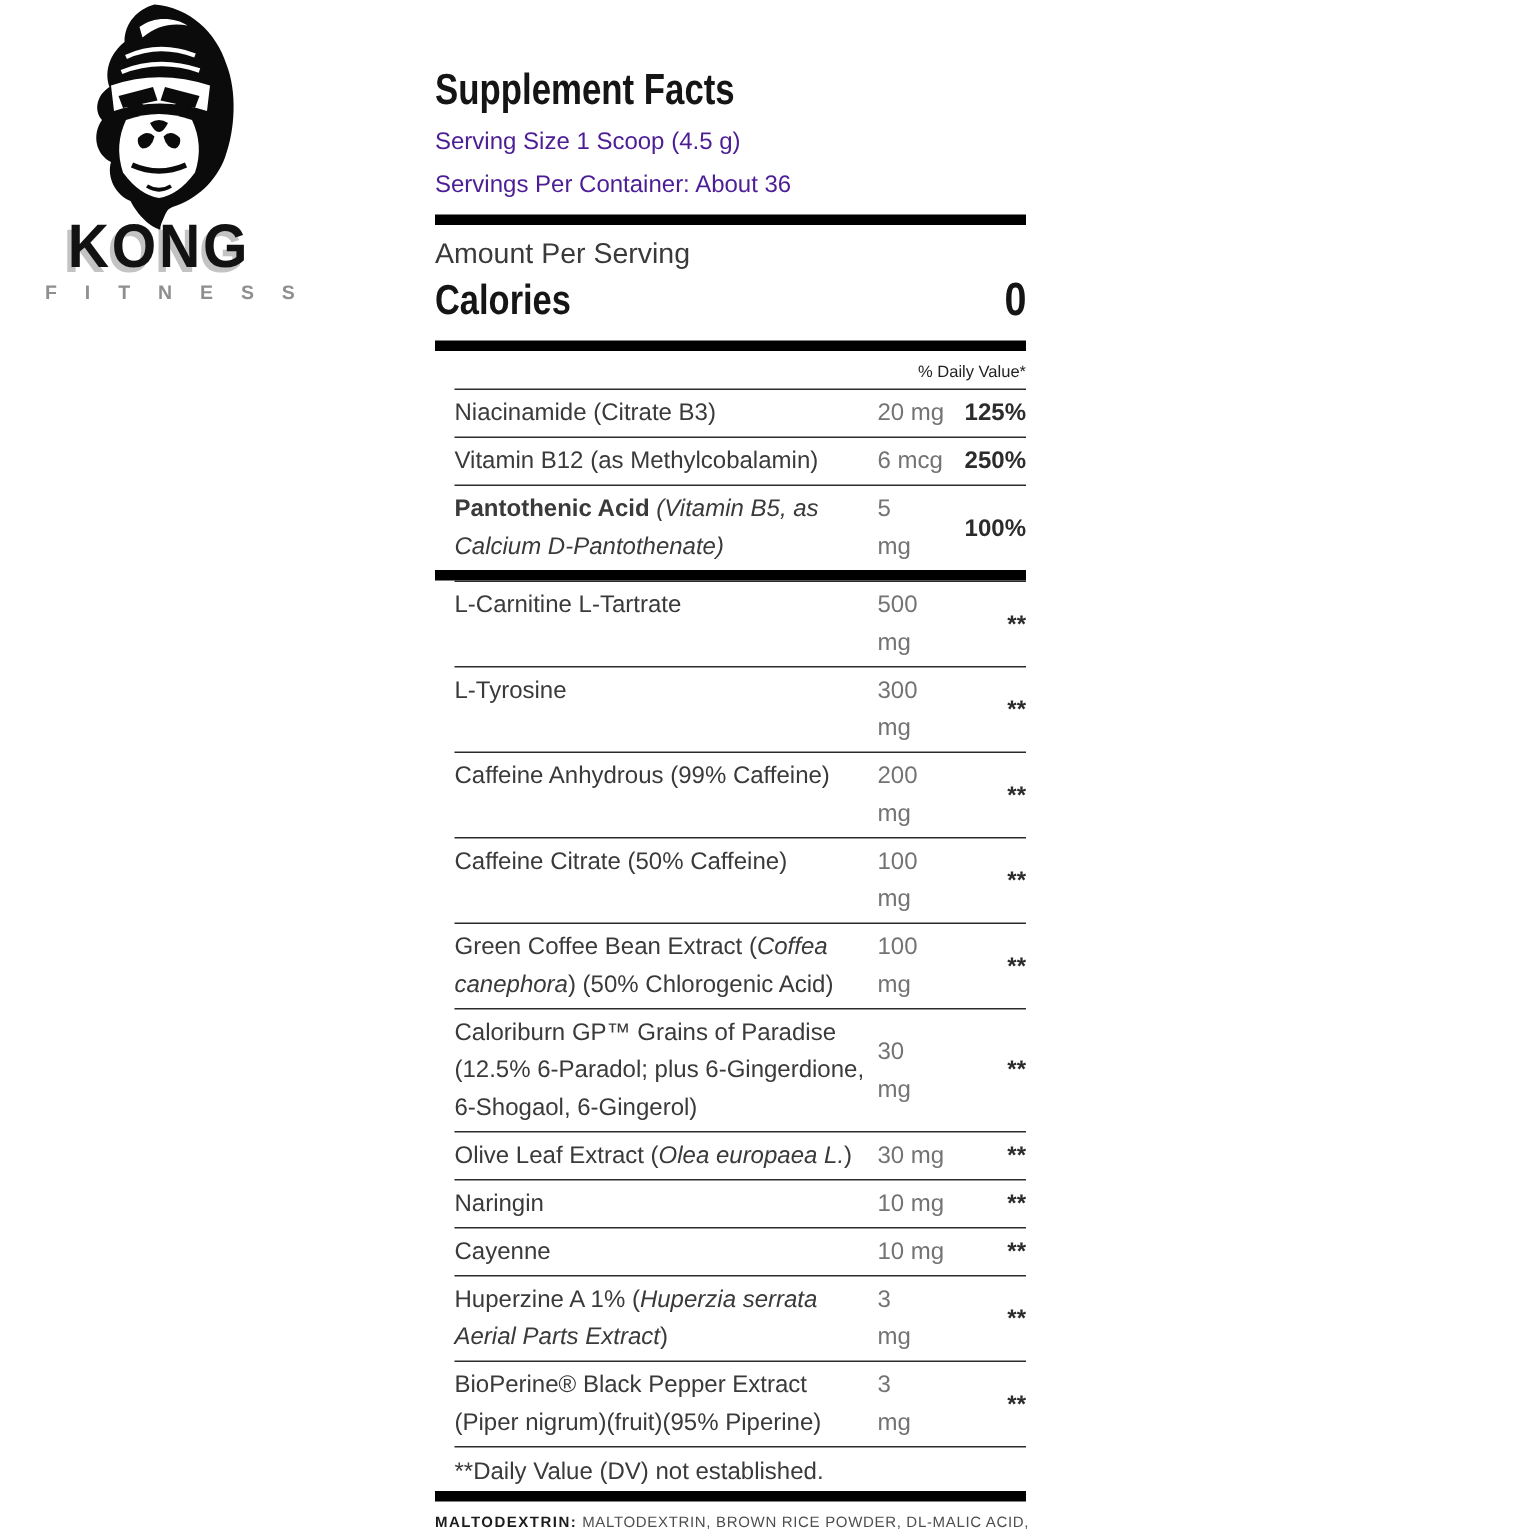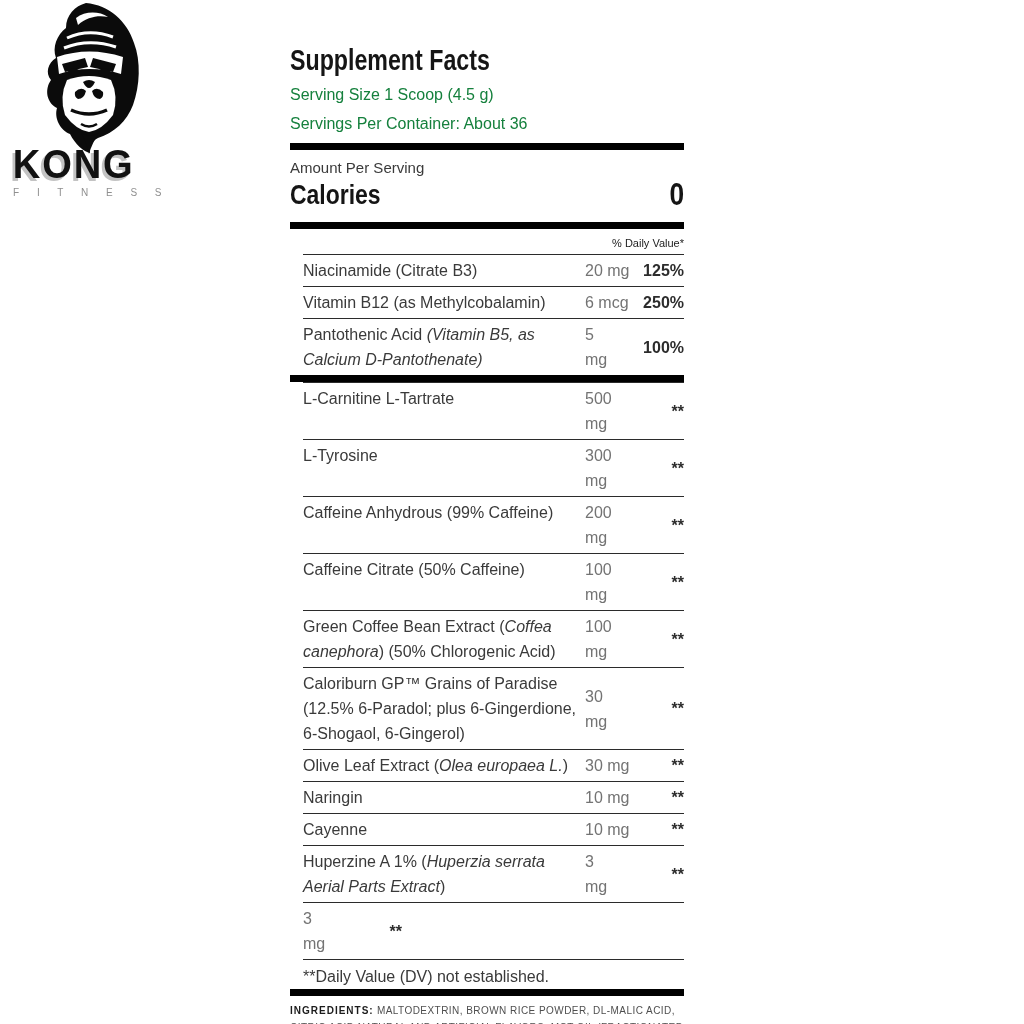--- a/index.html
+++ b/index.html
@@ -1,50 +1,50 @@
 <!DOCTYPE html>
 <html><head>
 <meta charset="utf-8">
 <style>
   * { margin:0; padding:0; box-sizing:border-box; }
   html,body { width:1024px; height:1024px; background:#ffffff; overflow:hidden;
               font-family:"Liberation Sans", sans-serif; }
   .page { position:relative; width:1024px; height:1024px; background:#fff; }
 
   
-  .logo { position:absolute; left:7px; top:2px; width:164px; text-align:left; }
+  .logo { position:absolute; left:24px; top:2px; width:164px; text-align:center; }
   .logo svg { display:block; margin:0 auto; }
   .brand { font-weight:bold; font-size:41px; letter-spacing:2px; color:#121212;
            line-height:0.9; margin-top:-8px;
            text-shadow:-3px 3px 0 #c3c3c3; transform:scaleX(0.93); transform-origin:center; }
-  .brand-sub { font-size:10px; letter-spacing:7.5px; color:#8f8f8f; margin-top:4px;
-               padding-left:6px; white-space:nowrap; }
+  .brand-sub { font-size:13px; letter-spacing:7.5px; color:#8f8f8f; margin-top:4px;
+               padding-left:6px; white-space:nowrap;font-weight:bold; }
 
   
   .panel { position:absolute; left:290px; top:44px; width:394px; color:#3a3a3a; }
   .sf-title { font-size:29px; font-weight:bold; color:#151515; white-space:nowrap;
               transform:scaleX(0.80); transform-origin:left; margin-bottom:7px; }
-  .serving-line { font-size:16px; color:#15803d; margin-top:7px; line-height:1.35; }
+  .serving-line { font-size:16px; color:#4c1d95; margin-top:7px; line-height:1.35; }
   .bar { height:7px; background:#000; margin-top:9px; }
-  .aps { font-size:15px; color:#3a3a3a; margin-top:9px; }
+  .aps { font-size:19px; color:#3a3a3a; margin-top:9px; }
   .cal-row { display:flex; justify-content:space-between; align-items:center; margin:1px 0 5px; }
   .cal-label { font-size:28px; font-weight:bold; color:#151515;
                transform:scaleX(0.82); transform-origin:left; }
   .cal-value { font-size:31px; font-weight:bold; color:#151515;
                transform:scaleX(0.85); transform-origin:right; }
   .dv-head { text-align:right; font-size:11px; font-weight:normal; color:#222;
              padding:8px 0 5px; }
   .rows { margin-left:13px; }
   .row { display:flex; border-top:1.5px solid #2b2b2b; padding:3px 0 3px; }
   .row .name { flex:1; font-size:16px; line-height:25px; color:#3a3a3a; padding-right:4px; }
   .row .amt { width:52px; font-size:16px; line-height:25px; text-align:left;
               white-space:pre-line; align-self:center; color:#737373; }
   .row .dv { width:47px; font-size:16px; line-height:25px; text-align:right;
              font-weight:bold; align-self:center; color:#2c2c2c; }
-  .bold { font-weight:normal; }
+  .bold { font-weight:bold; }
   .italic { font-style:italic; }
   .footnote { margin-left:13px; border-top:1.5px solid #2b2b2b; font-size:16px;
               color:#3a3a3a; padding:4px 0 0; line-height:25px; }
   .ingredients { margin-top:6px; font-size:10px; letter-spacing:0.45px; line-height:17px;
                  color:#4e4e4e; width:398px; }
   .ingredients .lbl { font-weight:bold; color:#1c1c1c; letter-spacing:1px; }
 </style>
 </head>
 <body>
 
@@ -164,29 +164,30 @@
           <div class="amt">10 mg</div>
           <div class="dv">**</div>
         </div>
         <div class="row">
           <div class="name"><span>Huperzine A 1% (</span><span class="italic">Huperzia serrata Aerial Parts Extract</span><span>)</span></div>
           <div class="amt">3
 mg</div>
           <div class="dv">**</div>
         </div>
         <div class="row">
+          <div class="name"><span>BioPerine® Black Pepper Extract (Piper nigrum)(fruit)(95% Piperine)</span></div>
           <div class="amt">3
 mg</div>
           <div class="dv">**</div>
         </div>
       </div>
 
     <div class="footnote">**Daily Value (DV) not established.</div>
 
     <div class="bar" style="margin-top:0;"></div>
 
     <div class="ingredients">
-      <span class="lbl">INGREDIENTS:</span><span> MALTODEXTRIN, BROWN RICE POWDER, DL-MALIC ACID, CITRIC ACID NATURAL AND ARTIFICIAL FLAVORS, MCT OIL (FRACTIONATED COCONUT OIL), SUCRALOSE, SILICON DIOXIDE, NUTMEG, COLOR (SPIRULINA).</span>
+      <span class="lbl">MALTODEXTRIN:</span><span> MALTODEXTRIN, BROWN RICE POWDER, DL-MALIC ACID, CITRIC ACID NATURAL AND ARTIFICIAL FLAVORS, MCT OIL (FRACTIONATED COCONUT OIL), SUCRALOSE, SILICON DIOXIDE, NUTMEG, COLOR (SPIRULINA).</span>
     </div>
 
   </div>
 
 </div>
 
 </body></html>

